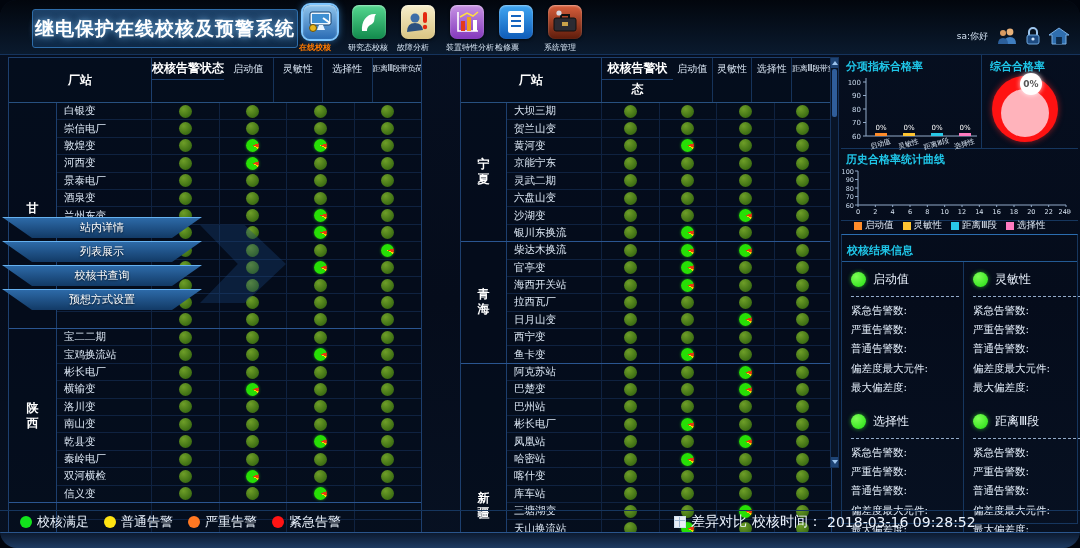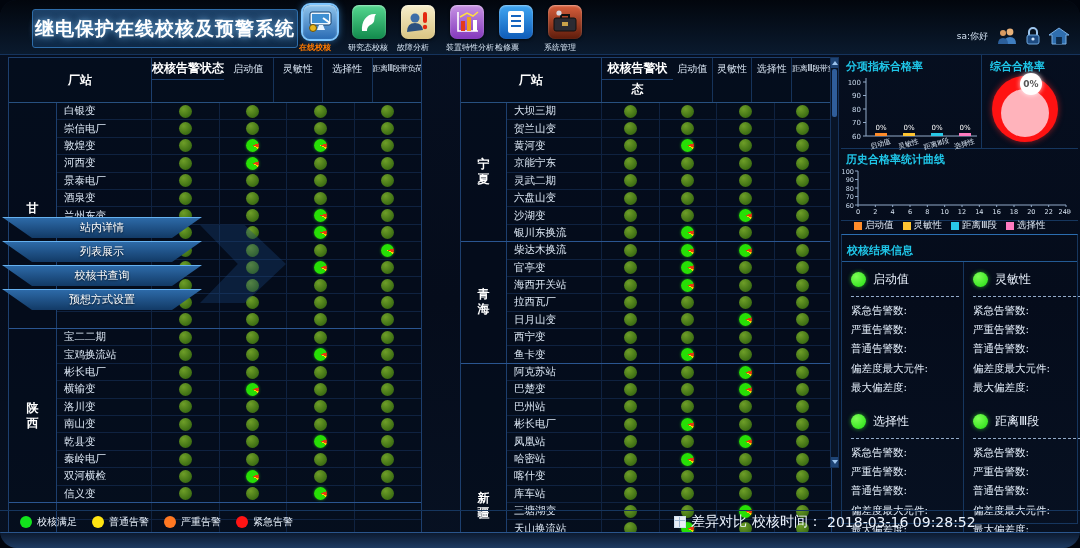--- a/index.html
+++ b/index.html
@@ -118,21 +118,21 @@
   .quad-dot{width:15px;height:15px;border-radius:50%;flex:none;
          background:radial-gradient(circle at 35% 30%,#7dff55,#17c60e);box-shadow:0 0 4px rgba(60,255,40,.6);}
   .quad-title{color:#ecf4ff;font-size:12px;}
   .quad-sep{border-bottom:1px dashed #93abc9;width:108px;margin:8px 0 7px;}
   .quad-fields div{color:#e3edf9;font-size:10.5px;margin-bottom:5.2px;white-space:nowrap;}
 
   
   .footer{position:absolute;left:0;bottom:16px;height:21px;width:100%;
          border-top:1px solid #16365e;display:flex;align-items:center;}
   .legend{display:flex;gap:15px;padding-left:20px;}
-  .legend .item{display:flex;align-items:center;gap:5px;color:#eaf2fc;font-size:10px;white-space:nowrap;}
+  .legend .item{display:flex;align-items:center;gap:5px;color:#eaf2fc;font-size:13px;white-space:nowrap;}
   .legend .ldot{width:12px;height:12px;border-radius:50%;flex:none;}
   .time-area{position:absolute;left:674px;display:flex;align-items:center;gap:5px;color:#eef5ff;font-size:14px;white-space:nowrap;}
   .diff-icon{width:10px;height:10px;flex:none;border:1px solid #cfe0f0;background:
          linear-gradient(#9fb8d4,#9fb8d4) 0 3px/10px 1px no-repeat,
          linear-gradient(#9fb8d4,#9fb8d4) 4px 0/1px 10px no-repeat,#e8eef6;}
   .bottom-strip2{position:absolute;bottom:0;height:15px;width:100%;
          background:linear-gradient(180deg,#0c1a30,#1e3b62);border-top:1px solid #2a558c;}
 </style>
 </head>
 <body>

